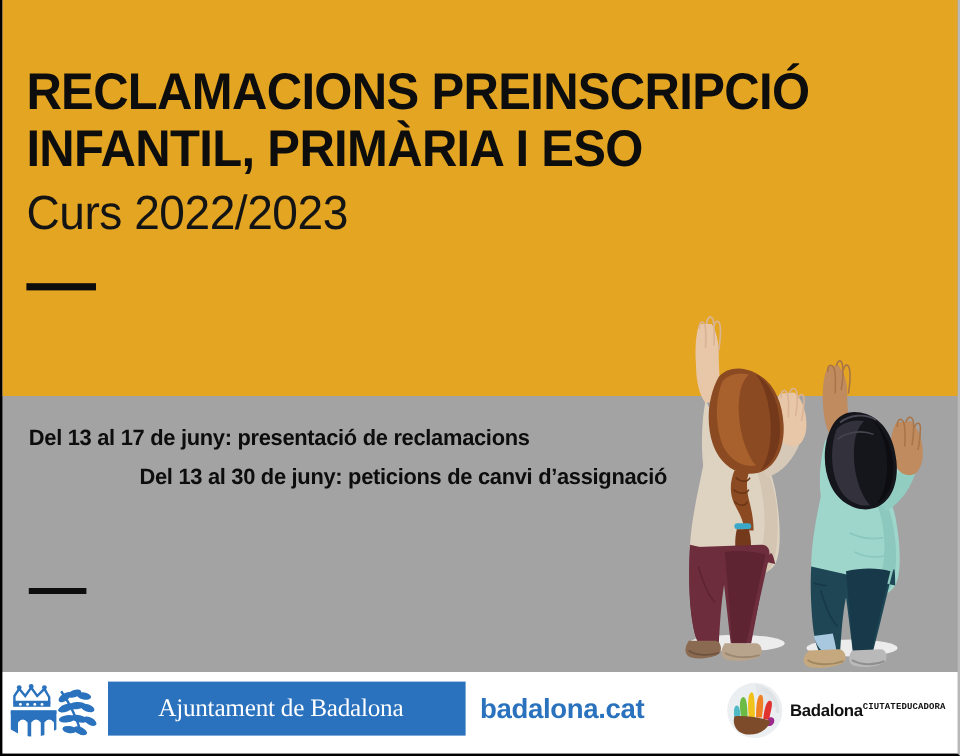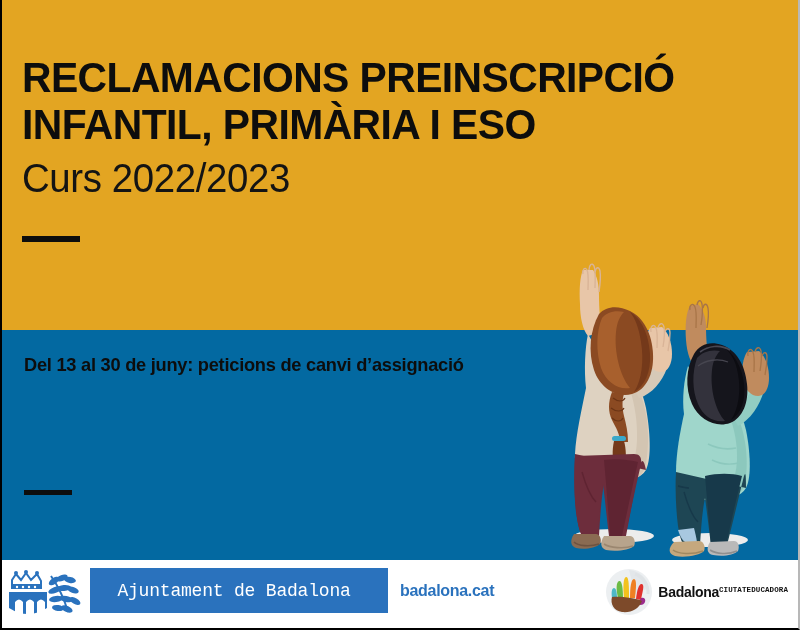--- a/index.html
+++ b/index.html
@@ -5,21 +5,21 @@
   html,body{margin:0;padding:0;}
   body{
     width:800px;height:630px;
     background:#ffffff;
     font-family:"Liberation Sans", sans-serif;
     overflow:hidden;
   }
   #poster{
     position:relative;
     width:800px;height:630px;
-    background:#0369a1;
+    background:#a3a3a3;
     box-sizing:border-box;
     border-left:2px solid #000;
     border-right:2px solid #b8b8b8;
     border-bottom:2px solid #000;
     overflow:hidden;
   }
 
   
   #orange-band{
     position:absolute;left:0;top:0;width:800px;height:330px;
@@ -66,21 +66,21 @@
     font-family:"Liberation Sans", sans-serif;
     font-weight:700;
     font-size:18.5px;
     line-height:25px;
     color:#0d0d0d;
     letter-spacing:-0.25px;
     transform:scaleX(0.985);
     transform-origin:left center;
   }
   .body-item{margin-bottom:7px;}
-  .body-item:last-child{margin-bottom:16px;}
+  .body-item:last-child{margin-bottom:16px;text-align:right;}
   #rule-bottom{
     position:absolute;left:22px;top:490px;
     width:48px;height:5px;background:#0d0d0d;z-index:6;
   }
 
   
   #illustration{
     position:absolute;left:540px;top:248px;
     width:260px;height:310px;
     z-index:5;
@@ -96,28 +96,28 @@
     position:absolute;left:4px;top:8px;width:84px;height:48px;
   }
   #crest svg{display:block;}
   #blue-bar{
     position:absolute;left:88px;top:8px;width:298px;height:45px;
     background:#2a72bd;
   }
   #blue-bar-label{
     position:absolute;left:0;top:0;width:288px;height:45px;
     display:flex;align-items:center;justify-content:center;
-    color:#ffffff;font-size:18px;font-weight:400;
-    font-family:Liberation Mono, monospace;
+    color:#ffffff;font-size:21px;font-weight:400;
+    font-family:Liberation Serif, serif;
     letter-spacing:-0.2px;
   }
   #site-link{
     position:absolute;left:398px;top:8px;height:45px;
     display:flex;align-items:center;
-    color:#2a72bd;font-size:16px;font-weight:700;
+    color:#2a72bd;font-size:23px;font-weight:700;
     font-family:"Liberation Sans", sans-serif;
     letter-spacing:-0.3px;
     text-decoration:none;
   }
   #edu-logo{
     position:absolute;right:14px;top:6px;
     height:52px;display:flex;align-items:center;gap:5px;
   }
   #edu-mark{width:48px;height:48px;}
   #edu-text{
@@ -238,20 +238,23 @@
 
         <path d="M132 294 C126 300 126 306 133 308 C144 310 158 307 162 303 C164 298 161 293 157 293 Z" fill="#c5a87e"></path>
         <path d="M168 294 C164 300 165 306 171 307 C181 309 192 307 196 303 C198 298 196 293 192 293 Z" fill="#b9b9b9"></path>
         <path d="M131 302 C136 306 150 307 161 303" fill="none" stroke="#a08860" stroke-width="1.6"></path>
         <path d="M168 302 C174 306 186 307 195 303" fill="none" stroke="#8f8f8f" stroke-width="1.6"></path>
       </g>
     </svg>
   </div>
 
   <div id="body-block">
+    <div class="body-item">
+      <div class="body-line">Del 13 al 17 de juny: presentació de reclamacions</div>
+    </div>
     <div class="body-item">
       <div class="body-line">Del 13 al 30 de juny: peticions de canvi d’assignació</div>
     </div>
   </div>
   <div id="rule-bottom"></div>
 
   <div id="footer">
 
     <div id="crest">
       <svg width="84" height="48" viewBox="0 0 84 48" xmlns="http://www.w3.org/2000/svg">

